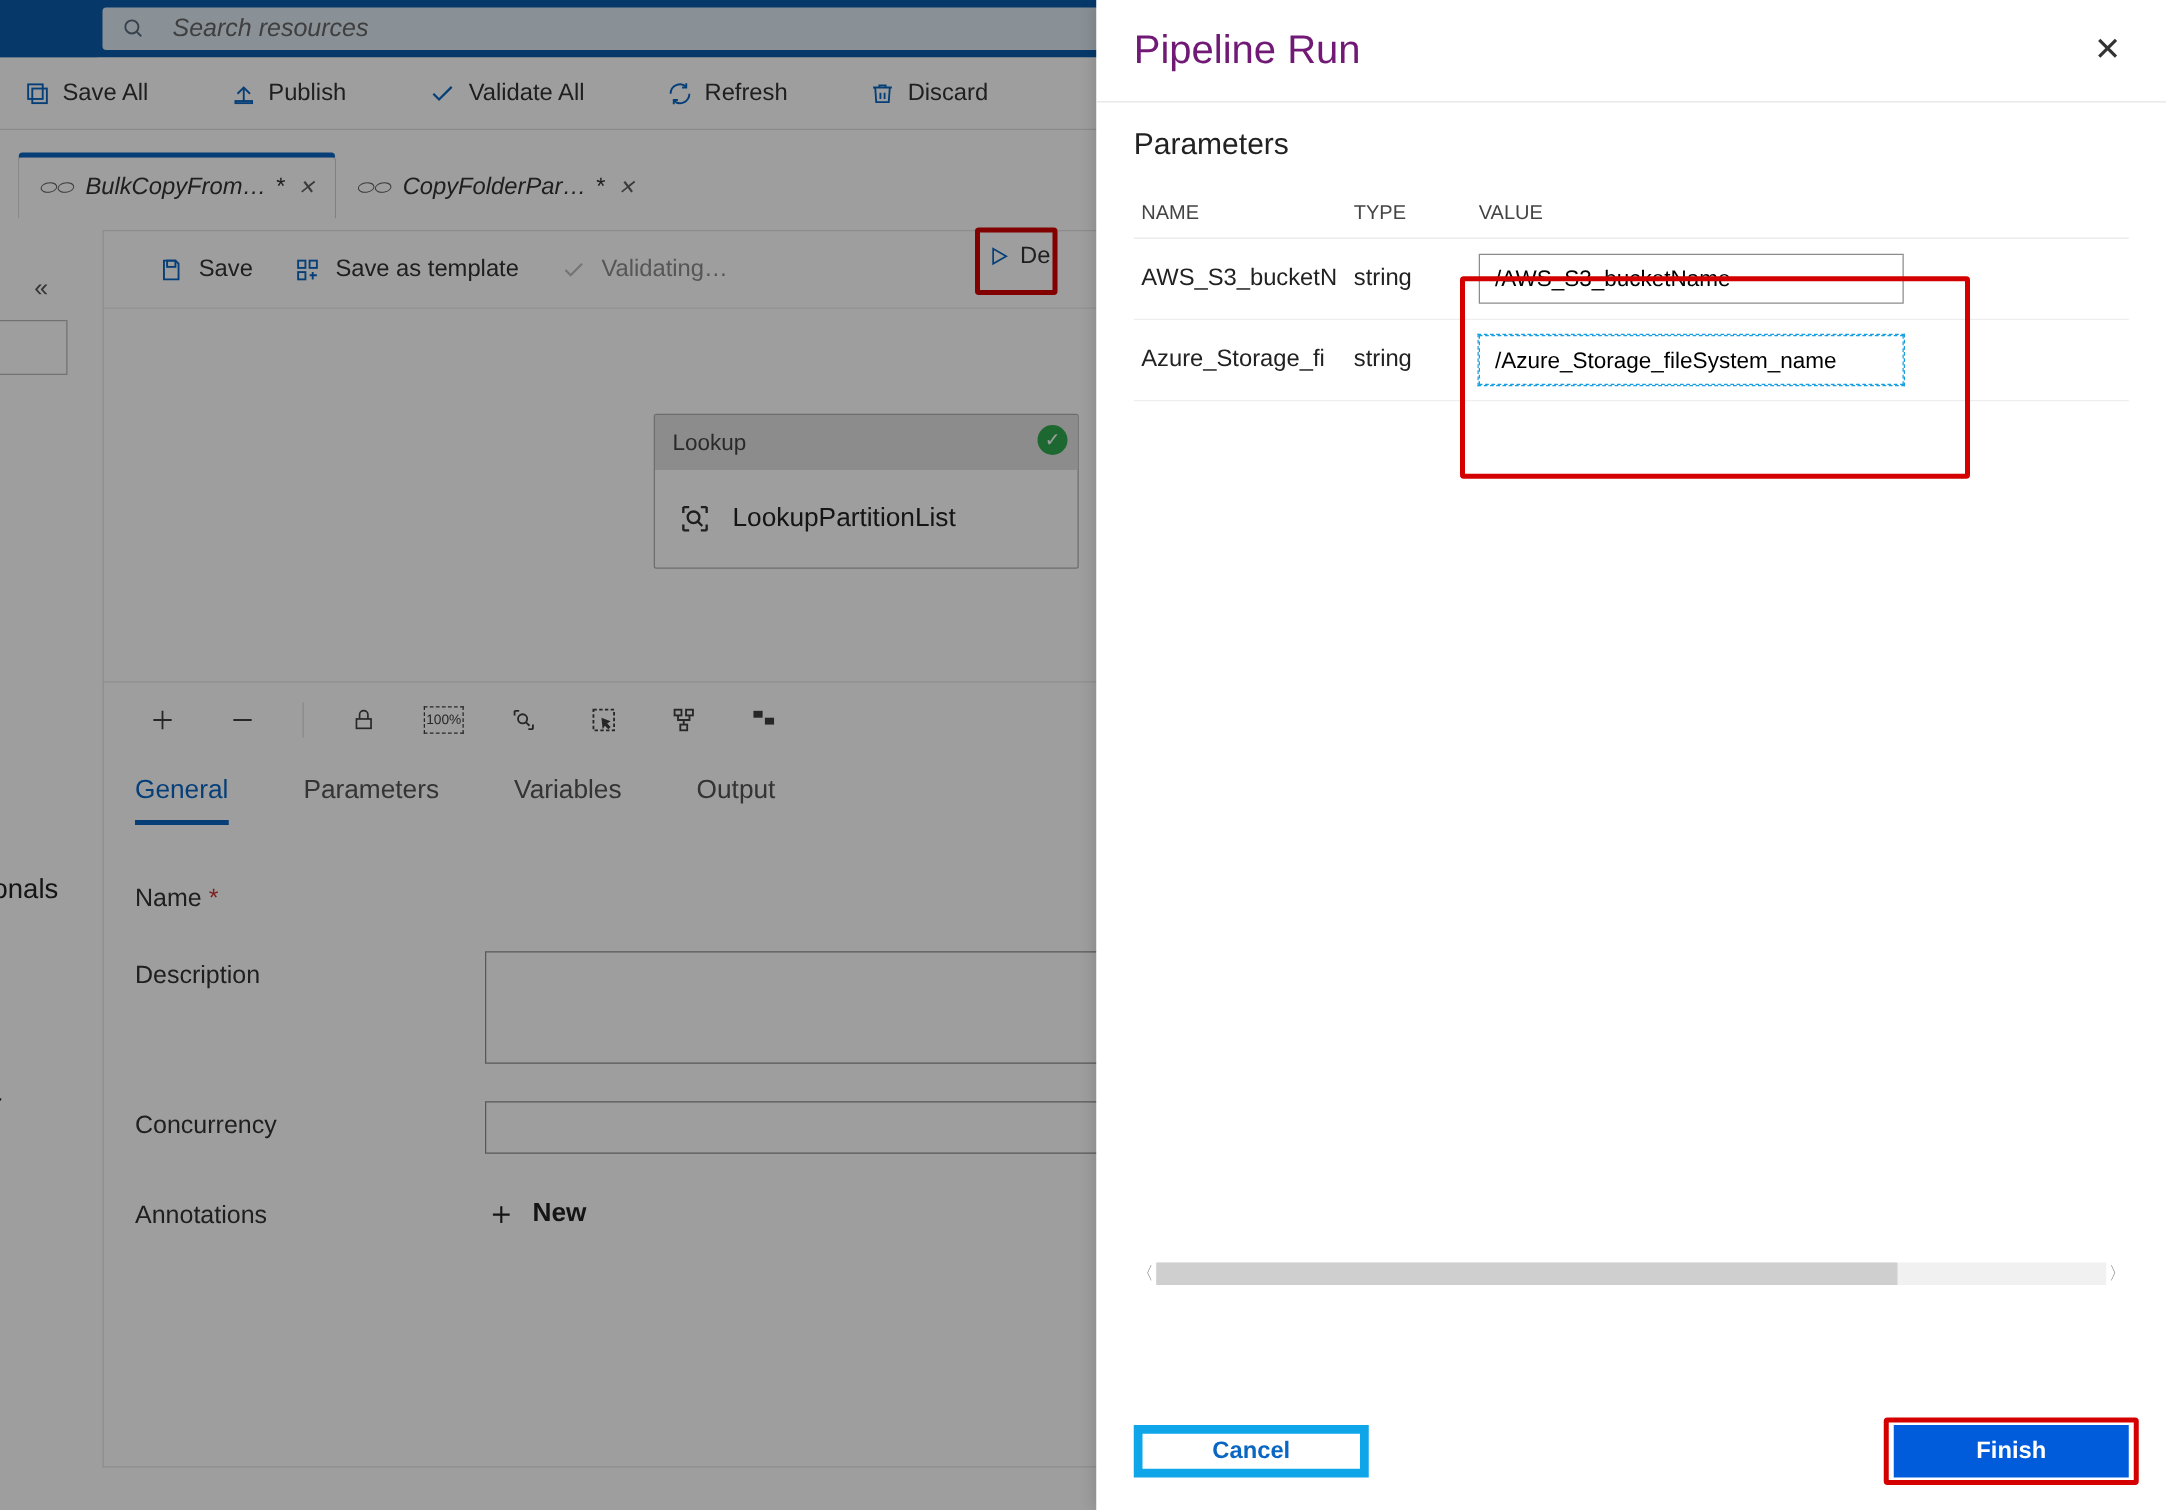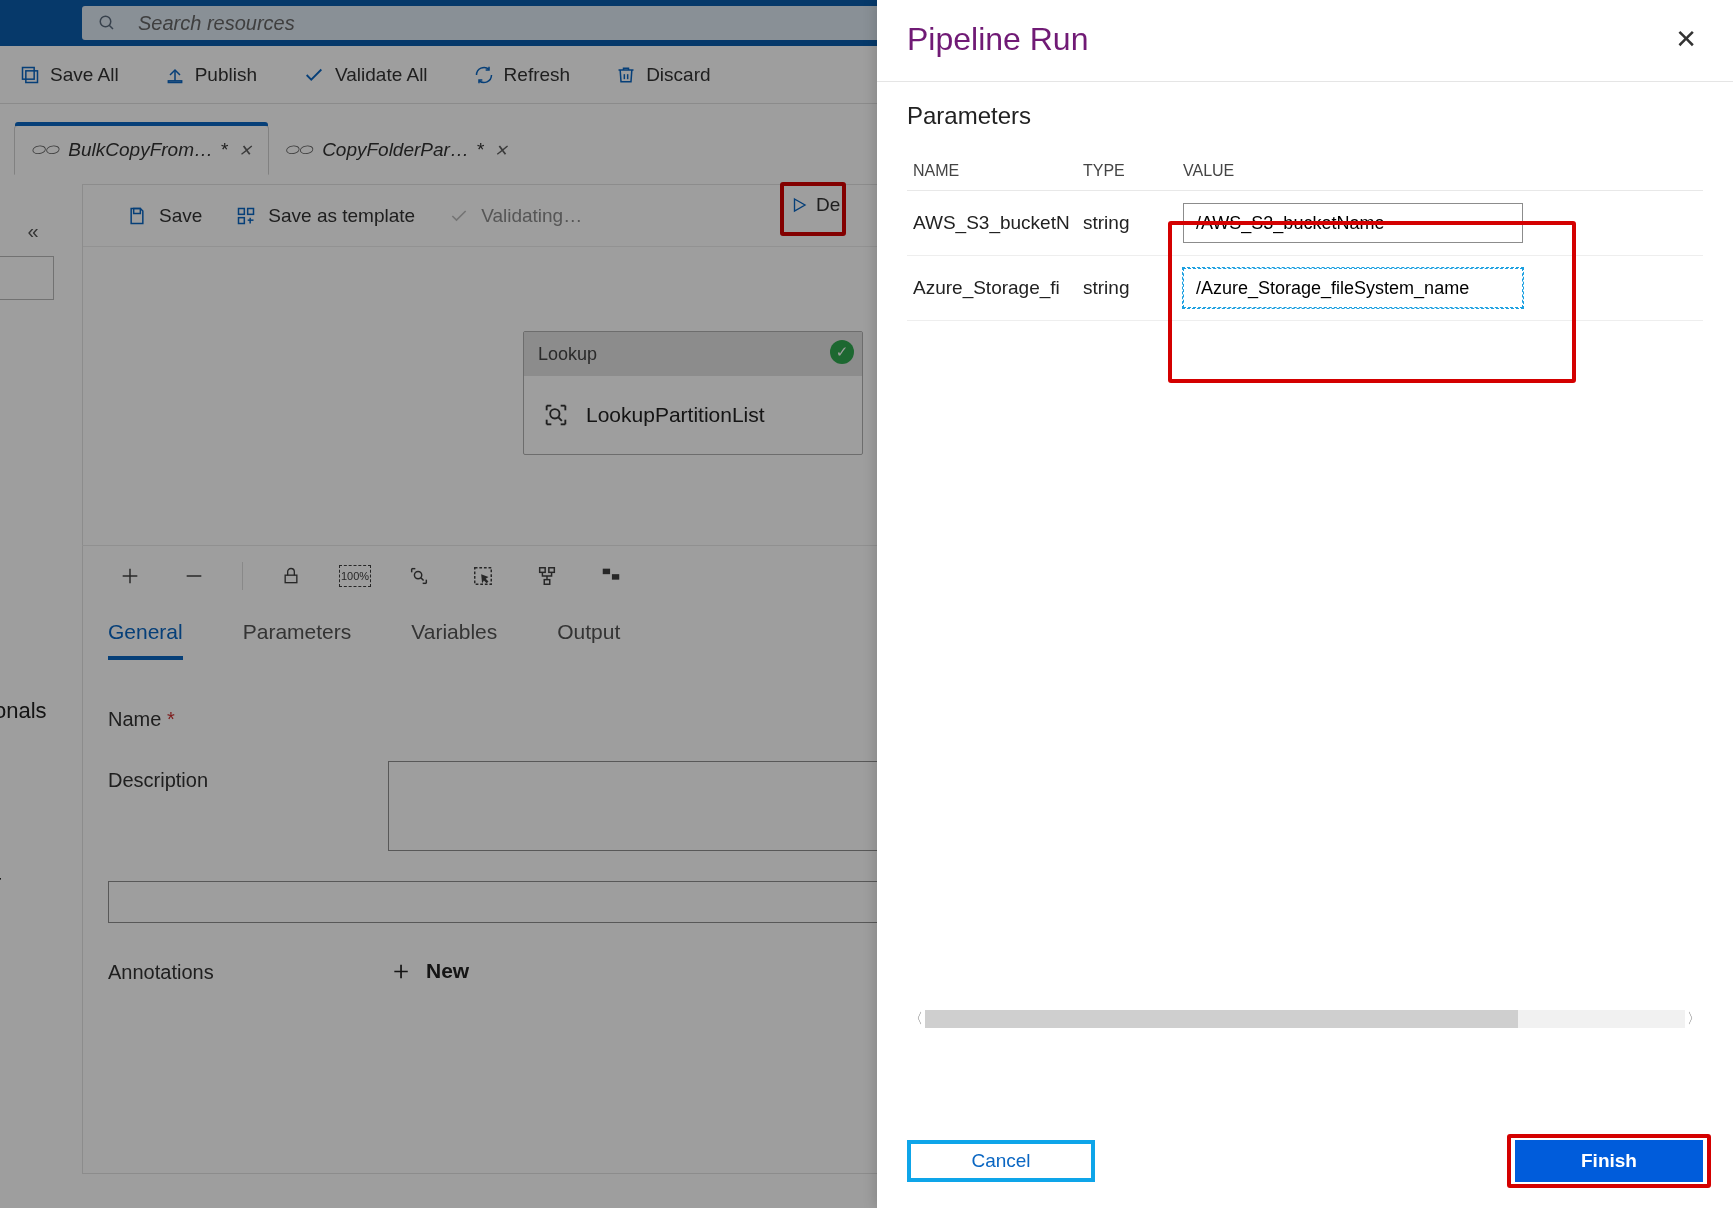--- a/index.html
+++ b/index.html
@@ -17,21 +17,21 @@
 
 
 .topbar { position: absolute; left: 0; top: 0; width: 1733px; height: 46px; background: #0b5cab; display: flex; align-items: center; }
 .topbar-blue-block { width: 78px; height: 46px; background: #0b5cab; }
 .search-wrap { margin-left: 4px; flex: 0 0 1620px; height: 34px; background: #dde8f3; border-radius: 3px; display: flex; align-items: center; padding: 0 16px; }
 .search-wrap .icon { color: #5b6b7c; margin-right: 22px; font-size: 18px; }
 .search-wrap input { border: none; background: transparent; width: 100%; font-size: 20px; font-style: italic; color: #444; outline: none; }
 .search-wrap input::placeholder { color: #666; font-style: italic; }
 
 
-.toolbar { position: absolute; left: 0; top: 46px; width: 1420px; height: 58px; background: #fff; border-bottom: 1px solid #e1e1e1; display: flex; align-items: center; padding-left: 20px; gap: 46px; font-size: 19px; color: #333; }
+.toolbar { position: absolute; left: 0; top: 46px; width: 1420px; height: 58px; background: #fff; border-bottom: 1px solid #e1e1e1; display: flex; align-items: center; padding-left: 20px; gap: 66px; font-size: 19px; color: #333; }
 .toolbar .tb-item { display: flex; align-items: center; gap: 10px; cursor: pointer; }
 .toolbar .ic { color: #0a66c2; font-size: 20px; display: inline-flex; }
 
 
 .tabs-strip { position: absolute; left: 14px; top: 125px; width: 600px; height: 50px; display: flex; align-items: flex-end; }
 .file-tab { height: 50px; display: flex; align-items: center; gap: 10px; padding: 0 16px; border-radius: 4px 4px 0 0; font-style: italic; font-size: 19px; color: #333; cursor: pointer; }
 .file-tab.active { background: #fff; border: 1px solid #d0d0d0; border-bottom: 1px solid #fff; position: relative; }
 .file-tab.active::before { content:""; position:absolute; left:0; right:0; top:-4px; height:4px; background:#0a66c2; border-radius:3px 3px 0 0;}
 .file-tab .ds-icon { font-size:16px; color:#5f5f5f; }
 .file-tab .dirty { font-style: normal; color:#333; margin-left:-2px;}
@@ -103,21 +103,21 @@
 
 
 .hscroll { position:absolute; left:30px; right:30px; bottom:180px; height:18px; display:flex; align-items:center;}
 .hscroll .arrow { width:18px; color:#888; font-size:14px; text-align:center;}
 .hscroll .track { flex:1; height:18px; background:#f1f1f1; position:relative;}
 .hscroll .thumb { position:absolute; left:0; width:78%; top:0; bottom:0; background:#cfcfcf;}
 
 
 .drawer-footer { position:absolute; left:30px; right:30px; bottom:26px; display:flex; justify-content:space-between; align-items:center;}
 .btn { height:42px; padding:0 36px; font-size:19px; cursor:pointer; display:flex; align-items:center; justify-content:center;}
-.btn-cancel { border:4px solid #0ea5e9; color:#0a66c2; background:#fff; width:188px; font-weight:400;}
+.btn-cancel { border:7px solid #0ea5e9; color:#0a66c2; background:#fff; width:188px; font-weight:700;}
 .btn-finish { background:#005cdb; color:#fff; border:none; width:188px; font-weight:600;}
 .finish-highlight { position:absolute; right:22px; bottom:20px; width:204px; height:54px; border:4px solid #d40000; border-radius:3px; z-index:130; pointer-events:none;}
 
 svg { display:block; }
 </style>
 </head>
 <body>
 
 <div class="backdrop">
 
@@ -339,20 +339,21 @@
 
   <div class="form-area">
     <div class="form-row">
       <div class="form-label"><span>Name</span> <span class="req">*</span></div>
     </div>
     <div class="form-row">
       <div class="form-label">Description</div>
       <textarea class="form-textarea" style=""></textarea>
     </div>
     <div class="form-row">
+      <div class="form-label">Concurrency</div>
       <input class="form-input" type="text" style="">
     </div>
     <div class="form-row">
       <div class="form-label">Annotations</div>
       <div class="new-btn">
         <span class="plus">＋</span>
         <span>New</span>
       </div>
     </div>
   </div>

